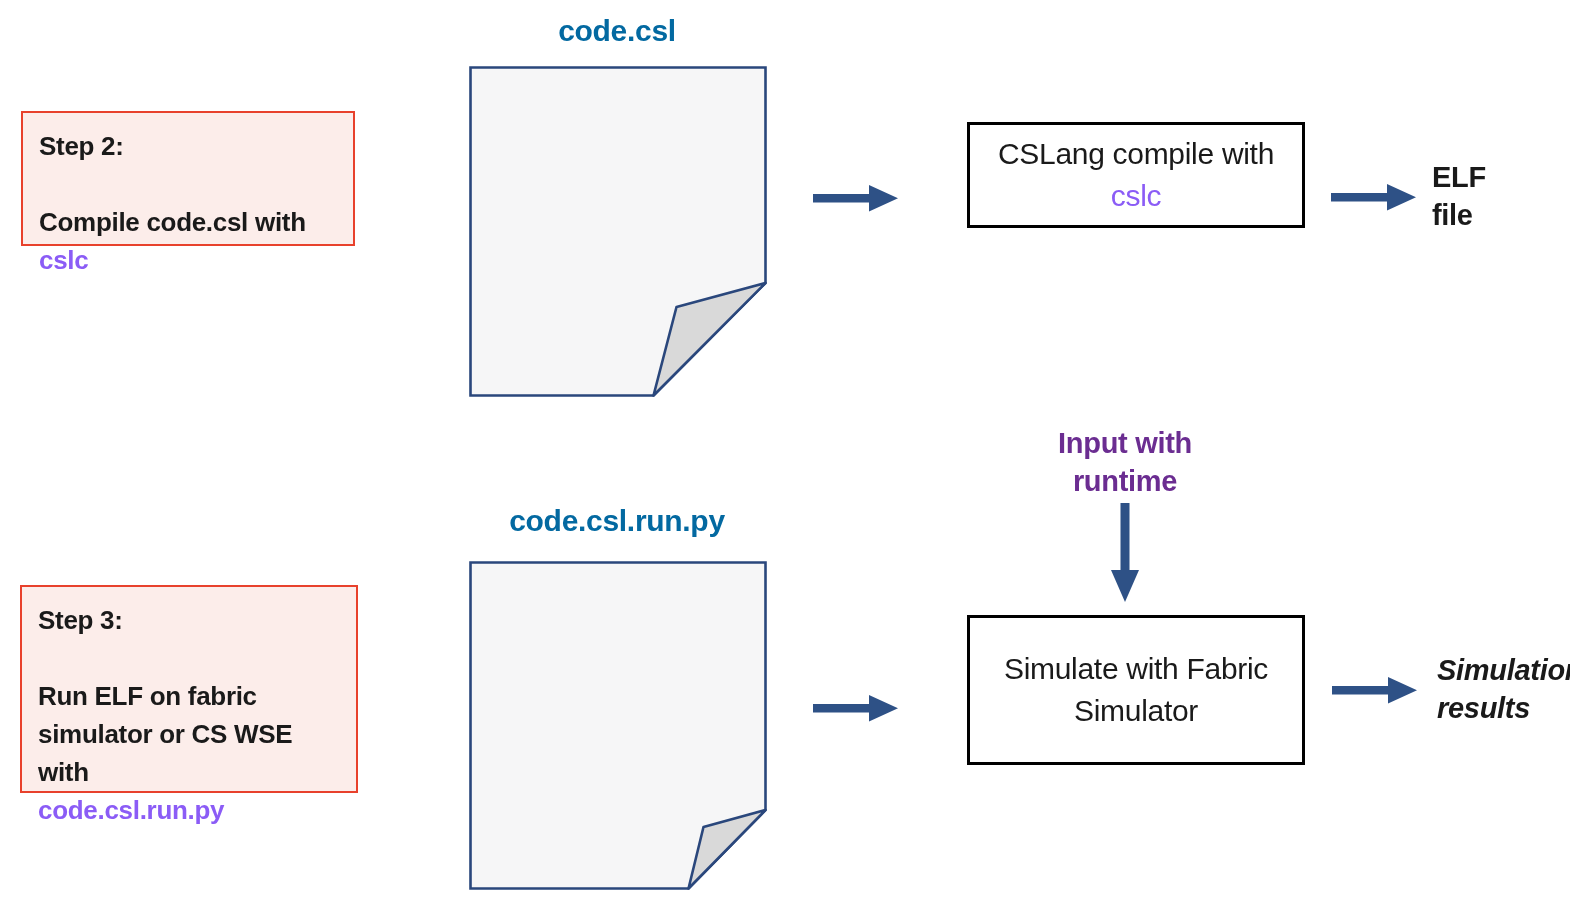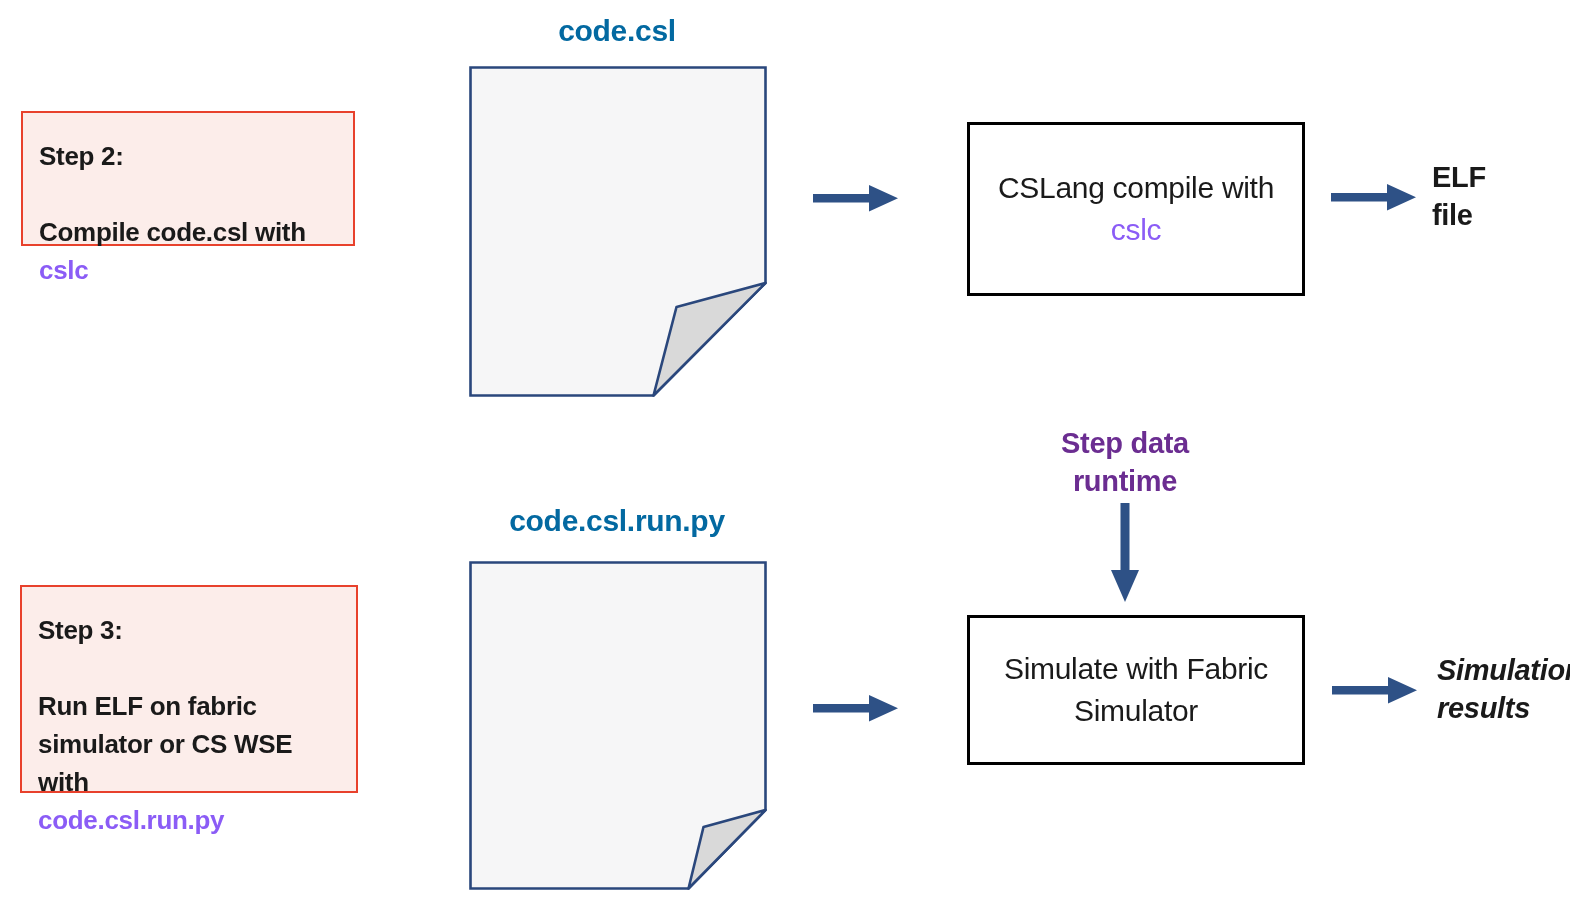--- a/index.html
+++ b/index.html
@@ -15,21 +15,21 @@
 
   
   .step-box{
     background:#fcedea;
     border:2px solid #e8412c;
     box-sizing:border-box;
     color:#1a1a1a;
     font-weight:bold;
     font-size:26px;
     line-height:38px;
-    padding:24px 16px;
+    padding:14px 16px;
   }
   .spacer-line{height:38px;}
   .red{color:#8b5cf6;}
 
   
   .proc-box{
     background:#ffffff;
     border:3px solid #000000;
     box-sizing:border-box;
     display:flex;flex-direction:column;
@@ -96,42 +96,42 @@
   <div class="abs doc-title" style="left:469px;top:504px;">code.csl.run.py</div>
 
   <div class="abs" style="left:469px;top:561px;">
     <svg width="298" height="329" viewBox="0 0 298 329">
       <polygon points="1.5,1.5 296.5,1.5 296.5,249 219.5,327.5 1.5,327.5" fill="#f6f6f7" stroke="#2a477c" stroke-width="2.6" stroke-linejoin="miter"></polygon>
       <polygon points="296.5,249 234.5,266 219.5,327.5" fill="#d9d9d9" stroke="#2a477c" stroke-width="2.6" stroke-linejoin="round"></polygon>
     </svg>
   </div>
 
 
-  <div class="abs proc-box" style="left:967px;top:122px;width:338px;height:174px;">
+  <div class="abs proc-box" style="left:967px;top:122px;width:338px;height:106px;">
     <div>CSLang compile with</div>
     <div class="red">cslc</div>
   </div>
 
   <div class="abs proc-box" style="left:967px;top:615px;width:338px;height:150px;">
     <div>Simulate with Fabric</div>
     <div>Simulator</div>
   </div>
 
   <div class="abs out-label" style="left:1432px;top:158px;">
     <div>ELF</div>
     <div>file</div>
   </div>
 
   <div class="abs out-label italic" style="left:1437px;top:651px;">
     <div>Simulation</div>
     <div>results</div>
   </div>
 
   <div class="abs purple-label" style="left:1015px;top:424px;">
-    <div>Step data</div>
+    <div>Input with</div>
     <div>runtime</div>
   </div>
 
   <div class="abs" style="left:813px;top:182px;">
     <svg width="86" height="32" viewBox="0 0 86 32">
       <rect x="0" y="12" width="58" height="8.5" fill="#2e5186"></rect>
       <polygon points="56,3 85,16.2 56,29.5" fill="#2e5186"></polygon>
     </svg>
   </div>
 

